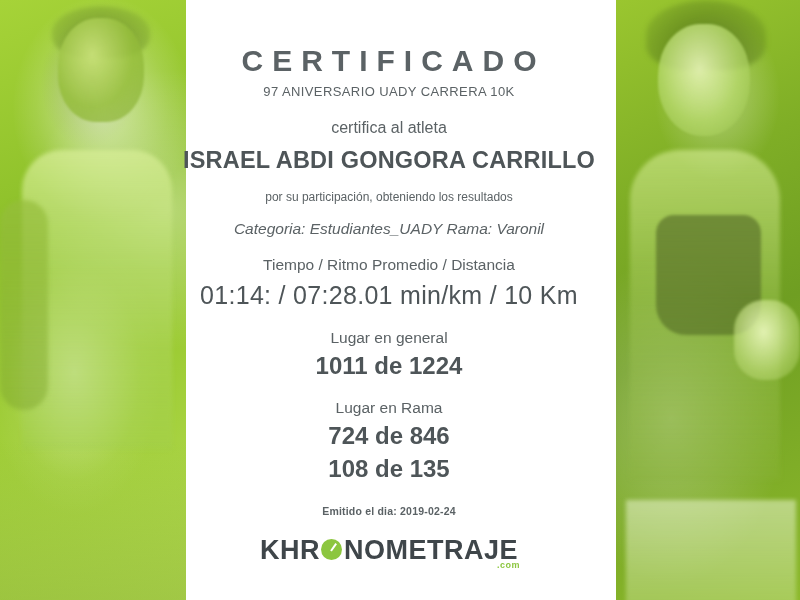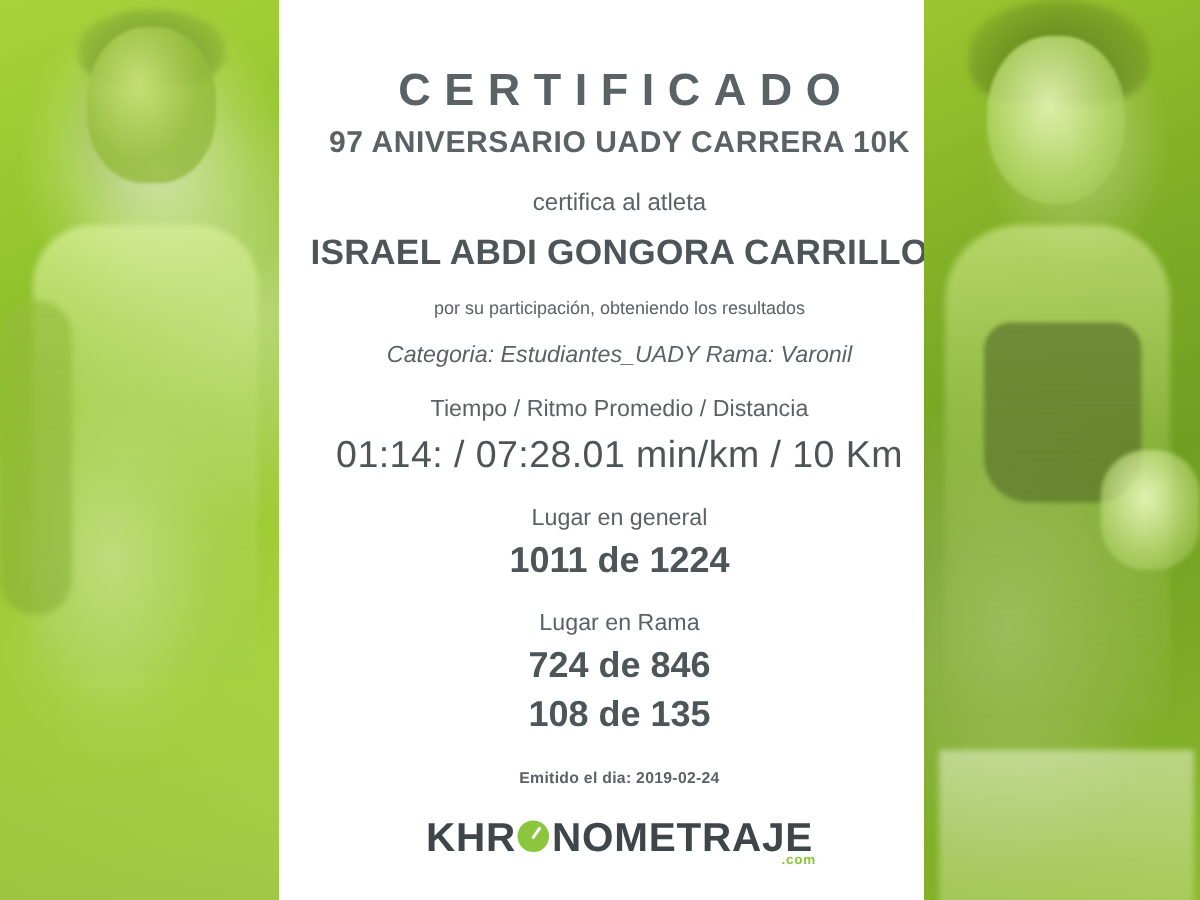--- a/index.html
+++ b/index.html
@@ -164,43 +164,43 @@
     top: 500px;
     width: 170px;
     height: 110px;
     background: linear-gradient(180deg, rgba(235,245,210,0.55) 0%, rgba(205,228,150,0.4) 100%);
     filter: blur(2px);
   }
 
   
   .content {
     position: absolute;
-    left: 198px;
+    left: 174px;
     top: 0;
     width: 430px;
     height: 600px;
     display: flex;
     flex-direction: column;
     align-items: center;
     text-align: center;
     color: #555c5f;
   }
 
   .title {
     margin-top: 44px;
     font-size: 30px;
     font-weight: bold;
     letter-spacing: 9px;
     color: #5b6265;
     text-indent: 9px;
   }
   .subtitle {
     margin-top: 6px;
-    font-size: 20px;
-    font-weight: bold;
+    font-size: 13px;
+    font-weight: normal;
     letter-spacing: 0.4px;
     color: #5b6265;
   }
   .line-certifies {
     margin-top: 20px;
     font-size: 16px;
     color: #5b6265;
     text-align: center;
   }
   .athlete-name {

